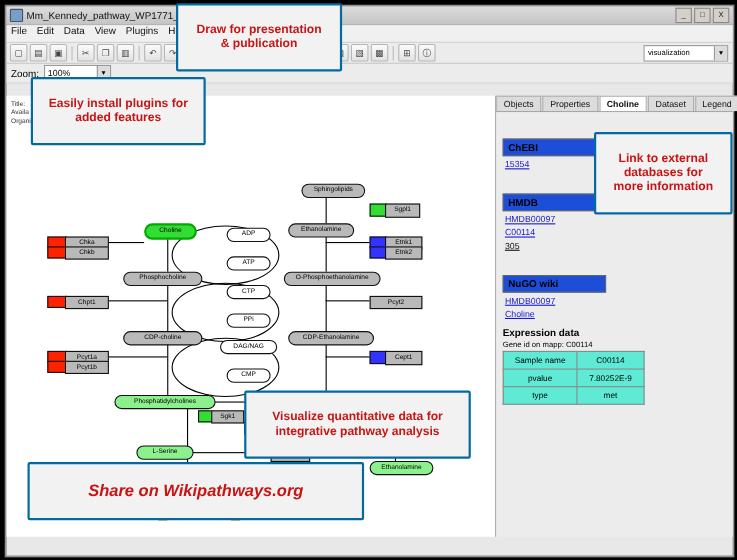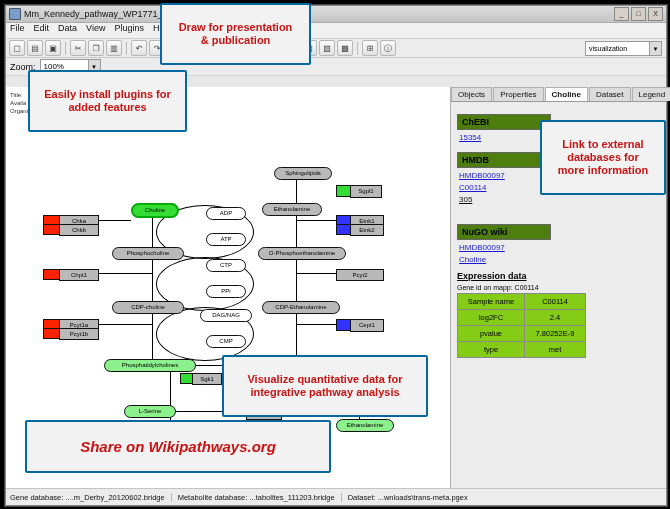--- a/index.html
+++ b/index.html
@@ -26,26 +26,26 @@
   .vis-combo{position:absolute;right:4px;top:2px;width:72px;height:13px;border:1px solid #9a9a9a;background:#fff;font-size:7px;display:flex;align-items:center;padding-left:3px;}
   
   .main{position:absolute;top:81px;left:0;right:0;bottom:17px;display:flex;}
   .canvaswrap{position:relative;flex:1;background:#fff;border-right:1px solid #b0b0b0;overflow:hidden;}
   .sideinfo{position:absolute;left:4px;top:4px;font-size:6px;color:#333;line-height:8px;}
   .sidepanel{width:215px;background:#ececec;display:flex;flex-direction:column;}
   .tabs{display:flex;height:14px;font-size:8px;border-bottom:1px solid #9a9a9a;background:#dedede;}
   .tab{padding:0 6px;line-height:13px;border:1px solid #b0b0b0;border-bottom:none;background:#dcdcdc;margin-right:1px;color:#111;}
   .tab.active{background:#fff;font-weight:bold;}
   .sidebody{flex:1;background:#ececec;padding:4px 6px;overflow:hidden;font-size:9px;}
-  .db-head{background:#4d7c0f;border:1px solid #666;display:inline-block;padding:2px 8px 2px 4px;font-weight:bold;font-size:9px;margin-top:8px;min-width:80px;}
+  .db-head{background:#1d4ed8;border:1px solid #666;display:inline-block;padding:2px 8px 2px 4px;font-weight:bold;font-size:9px;margin-top:20px;min-width:80px;}
   .db-link{color:#1a1ad0;text-decoration:underline;font-size:8px;margin:3px 0 2px 2px;display:block;}
-  .db-plain{font-size:8px;margin:3px 0 12px 2px;display:block;color:#111;text-decoration:underline;}
-  .expr-title{font-weight:bold;font-size:9px;margin:7px 0 3px 0;text-decoration:underline;}
+  .db-plain{font-size:8px;margin:3px 0 2px 2px;display:block;color:#111;text-decoration:underline;}
+  .expr-title{font-weight:bold;font-size:9px;margin:7px 0 3px 0;}
   .geneid{font-size:7px;margin-bottom:2px;}
-  table.exprtable{border-collapse:collapse;font-size:7.5px;background:#84cc16;}
+  table.exprtable{border-collapse:collapse;font-size:7.5px;background:#5eead4;}
   table.exprtable td{border:1px solid #8a8a8a;padding:2px 4px;text-align:center;height:11px;}
   
   .statusbar{position:absolute;bottom:0;left:0;right:0;height:16px;background:#ececec;border-top:1px solid #c4c4c4;font-size:7.5px;display:flex;align-items:center;padding-left:4px;color:#111;}
   .statusbar .seg{border-right:1px solid #bbb;padding-right:6px;margin-right:6px;}
   
   .node{position:absolute;font-size:6px;text-align:center;line-height:9px;border:1px solid #111;color:#000;}
   .metab{background:#b9b9b9;border-radius:9px;height:10px;padding-top:1px;}
   .geneb{background:#b9b9b9;height:9px;padding-top:1px;}
   .white{background:#fff;border-radius:9px;height:10px;padding-top:1px;}
   .green{background:#33dd33;}
@@ -251,42 +251,33 @@
 
         <div class="expr-title">Expression data</div>
         <div class="geneid">Gene id on mapp: C00114</div>
         <table class="exprtable">
           <tbody>
               <tr>
             <td style="width:58px;">Sample name</td>
             <td style="width:52px;">C00114</td>
           </tr>
           <tr>
-            <td>log2FC</td>
-            <td>2.4</td>
-          </tr>
-          <tr>
             <td>pvalue</td>
             <td>7.80252E-9</td>
           </tr>
           <tr>
             <td>type</td>
             <td>met</td>
           </tr>
         </tbody>
           </table>
       </div>
     </div>
   </div>
 
-  <div class="statusbar">
-    <span class="seg">Gene database: ....m_Derby_20120602.bridge</span>
-    <span class="seg">Metabolite database: ...tabolites_111203.bridge</span>
-    <span>Dataset: ...wnloads\trans-meta.pgex</span>
-  </div>
 </div>
 
 <div class="callout" style="left: 160px; top: 3px; width: 135px; white-space: pre-line;">Draw for presentation
 &amp; publication</div>
 <div class="callout" style="left: 28px; top: 70px; width: 143px; white-space: pre-line;">Easily install plugins for
 added features</div>
 <div class="callout" style="left: 540px; top: 120px; width: 110px; white-space: pre-line;">Link  to external
 databases  for
 more information</div>
 <div class="callout" style="left: 222px; top: 355px; width: 190px; white-space: pre-line;">Visualize quantitative data  for

